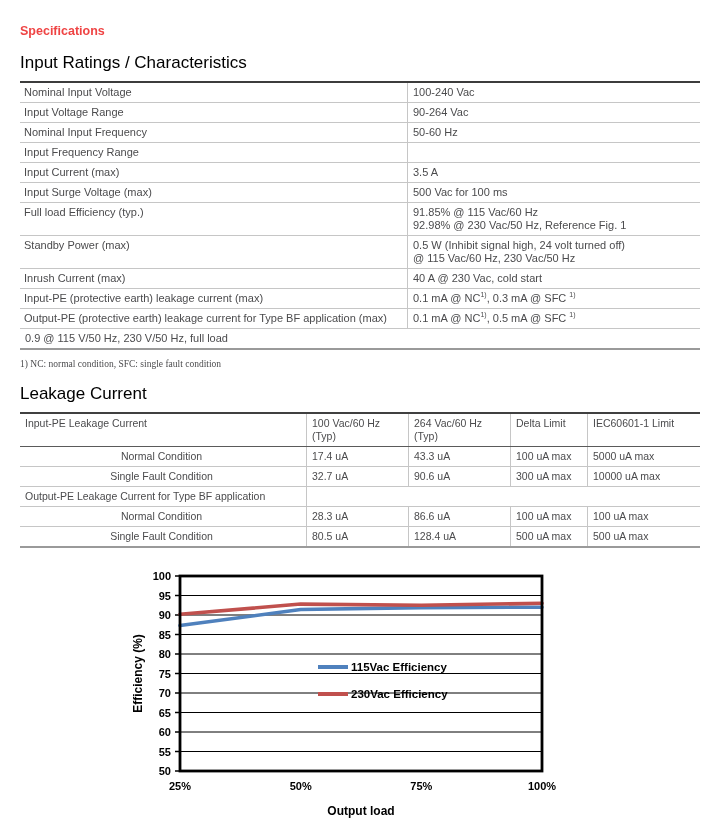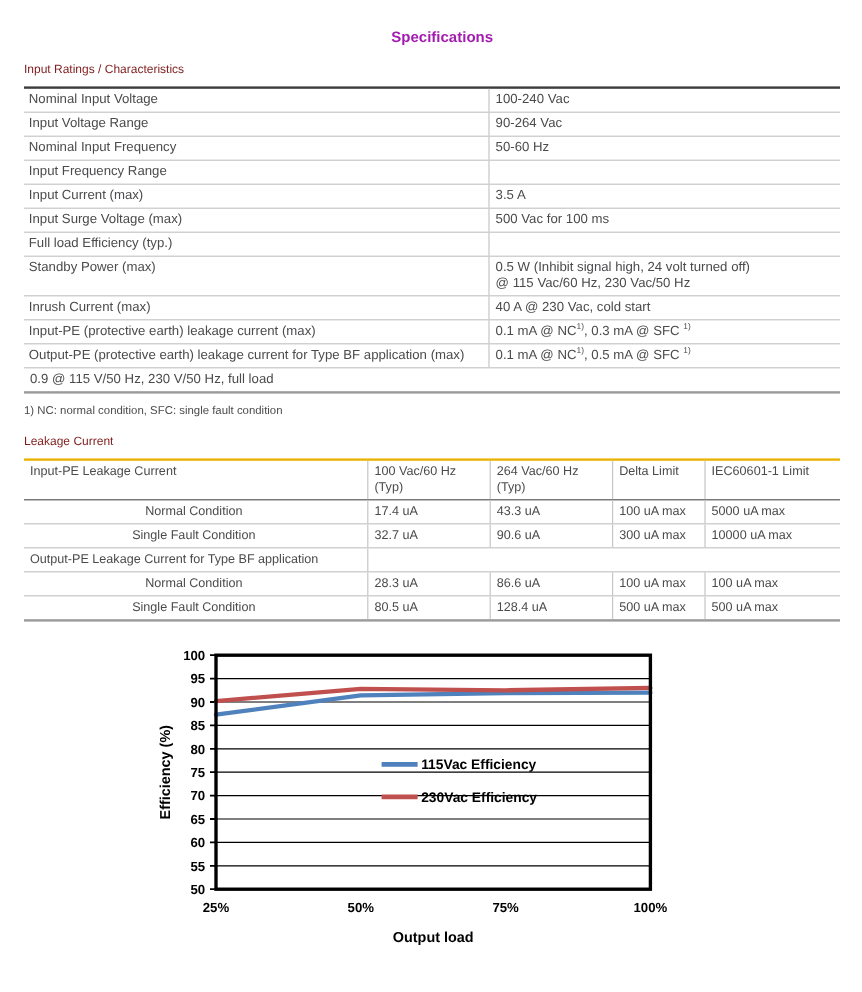--- a/index.html
+++ b/index.html
@@ -1,33 +1,33 @@
 <!DOCTYPE html>
 <html><head>
 <meta charset="utf-8">
 <style>
   html,body{margin:0;padding:0;background:#ffffff;}
   body{width:718px;height:827px;font-family:"Liberation Sans","DejaVu Sans",sans-serif;color:#4b4b4d;position:relative;overflow:hidden;}
   .page{padding:24px 18px 0 20px;}
-  h1{font-size:12.5px;font-weight:bold;color:#a21caf;margin:0 0 15px 17px;text-align:center;}
-  h2{font-size:10px;font-weight:normal;color:#7f1d1d;margin:0 0 8px 0;}
+  h1{font-size:12.5px;font-weight:bold;color:#ef4444;margin:0 0 15px 0;}
+  h2{font-size:17px;font-weight:normal;color:#000000;margin:0 0 8px 0;}
   h2.sec2{margin-top:15px;}
 
   
   .t1{width:680px;border-top:2px solid #3c3c3c;border-bottom:2px solid #9a9a9a;font-size:11px;}
   .t1 .r{display:flex;border-bottom:1px solid #c6c6c6;}
   .t1 .r:last-child{border-bottom:none;}
   .t1 .l{width:388px;padding:3px 6px 3px 4px;border-right:1px solid #c6c6c6;box-sizing:border-box;line-height:13px;}
   .t1 .v{width:292px;padding:3px 4px 3px 5px;box-sizing:border-box;line-height:13px;}
   sup{font-size:7px;vertical-align:super;line-height:0;}
 
-  .footnote{font-size:9.5px;color:#4b4b4d;margin:9px 0 0 0;}
+  .footnote{font-size:9.5px;color:#4b4b4d;margin:9px 0 0 0;font-family:Liberation Serif, serif;}
 
   
-  .t2{width:680px;border-top:2px solid #eab308;border-bottom:2px solid #9a9a9a;font-size:10.5px;margin-top:2px;}
+  .t2{width:680px;border-top:2px solid #404040;border-bottom:2px solid #9a9a9a;font-size:10.5px;margin-top:2px;}
   .t2 .row{display:grid;grid-template-columns:287px 102px 102px 77px 112px;border-bottom:1px solid #c6c6c6;}
   .t2 .row:last-child{border-bottom:none;}
   .t2 .row.hd{border-bottom:1.5px solid #5a5a5a;}
   .t2 .c{padding:3px 3px 3px 5px;border-right:1px solid #c6c6c6;line-height:13px;box-sizing:border-box;}
   .t2 .c:last-child{border-right:none;}
   .t2 .dr .c0{text-align:center;padding-right:8px;}
   .t2 .sr{display:grid;grid-template-columns:287px 393px;border-bottom:1px solid #c6c6c6;}
   .t2 .sr .c{border-right:1px solid #c6c6c6;}
   .t2 .sr .cspan{border-right:none;}
 
@@ -65,20 +65,24 @@
     <div class="r">
       <div class="l">Input Current (max)</div>
       <div class="v">3.5 A</div>
     </div>
     <div class="r">
       <div class="l">Input Surge Voltage (max)</div>
       <div class="v">500 Vac for 100 ms</div>
     </div>
     <div class="r">
       <div class="l">Full load Efficiency (typ.)</div>
+      <div class="v">
+        <div>91.85% @ 115 Vac/60 Hz</div>
+        <div>92.98% @ 230 Vac/50 Hz, Reference Fig. 1</div>
+      </div>
     </div>
     <div class="r">
       <div class="l">Standby Power (max)</div>
       <div class="v">
         <div>0.5 W (Inhibit signal high, 24 volt turned off)</div>
         <div>@ 115 Vac/60 Hz, 230 Vac/50 Hz</div>
       </div>
     </div>
     <div class="r">
       <div class="l">Inrush Current (max)</div>

